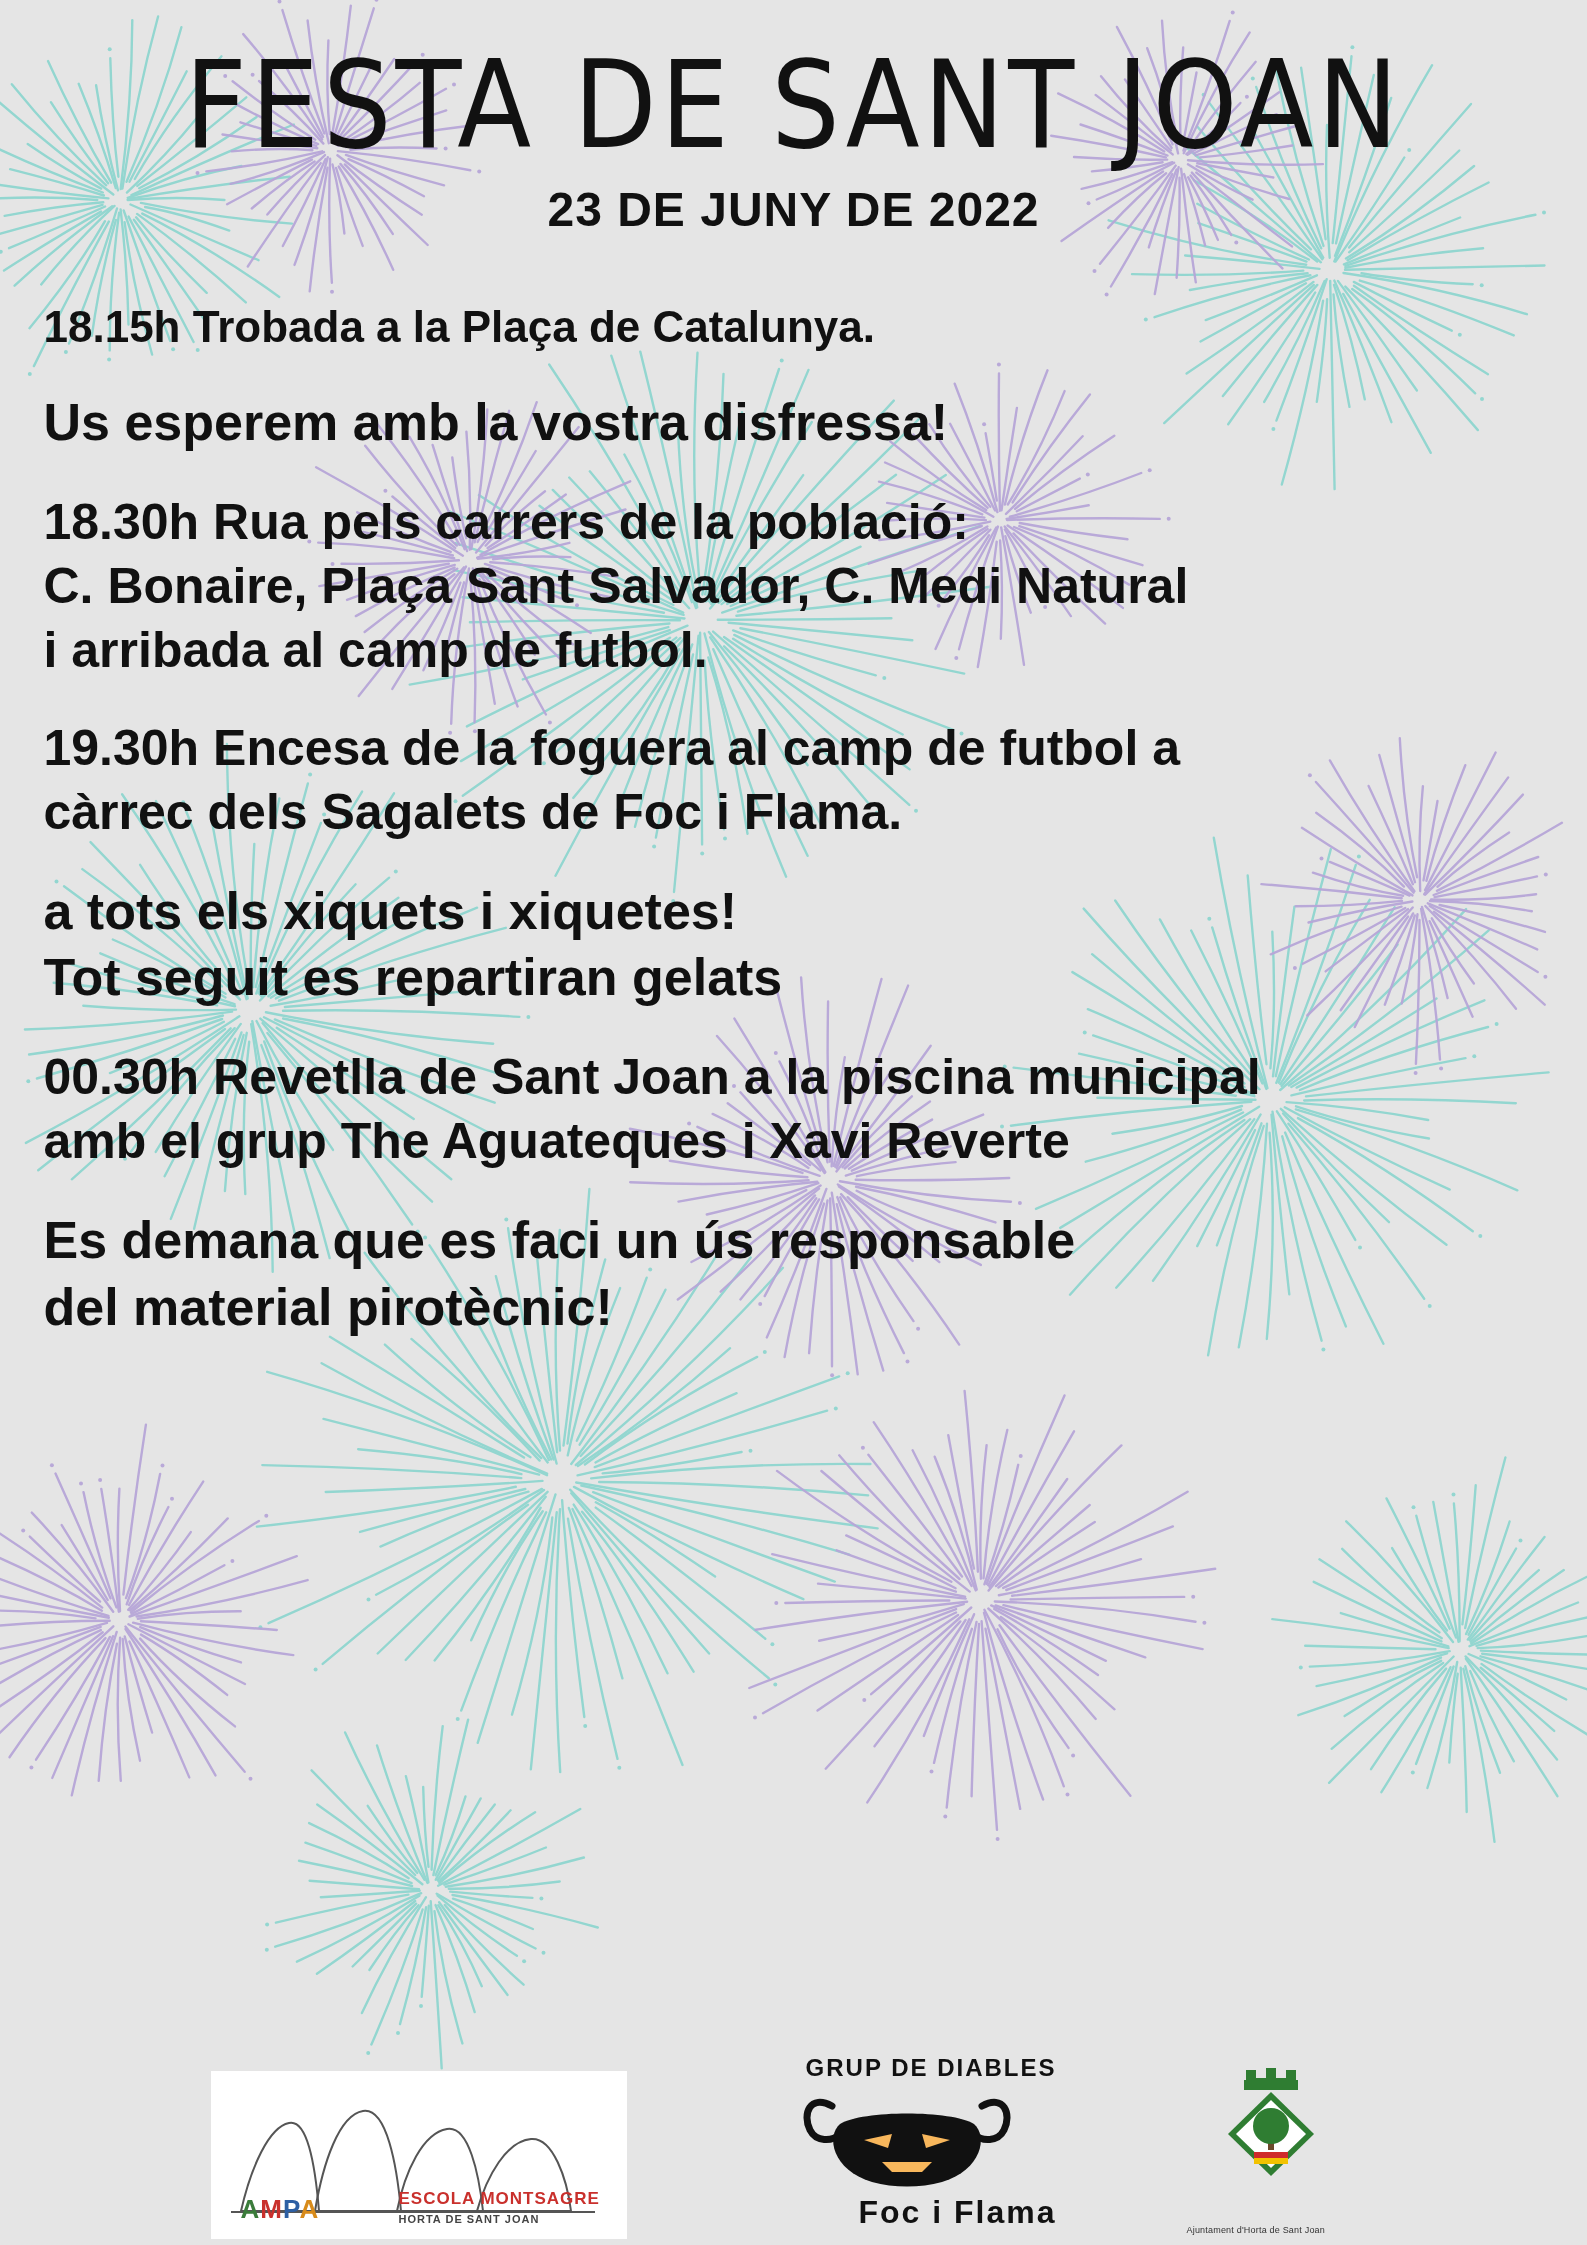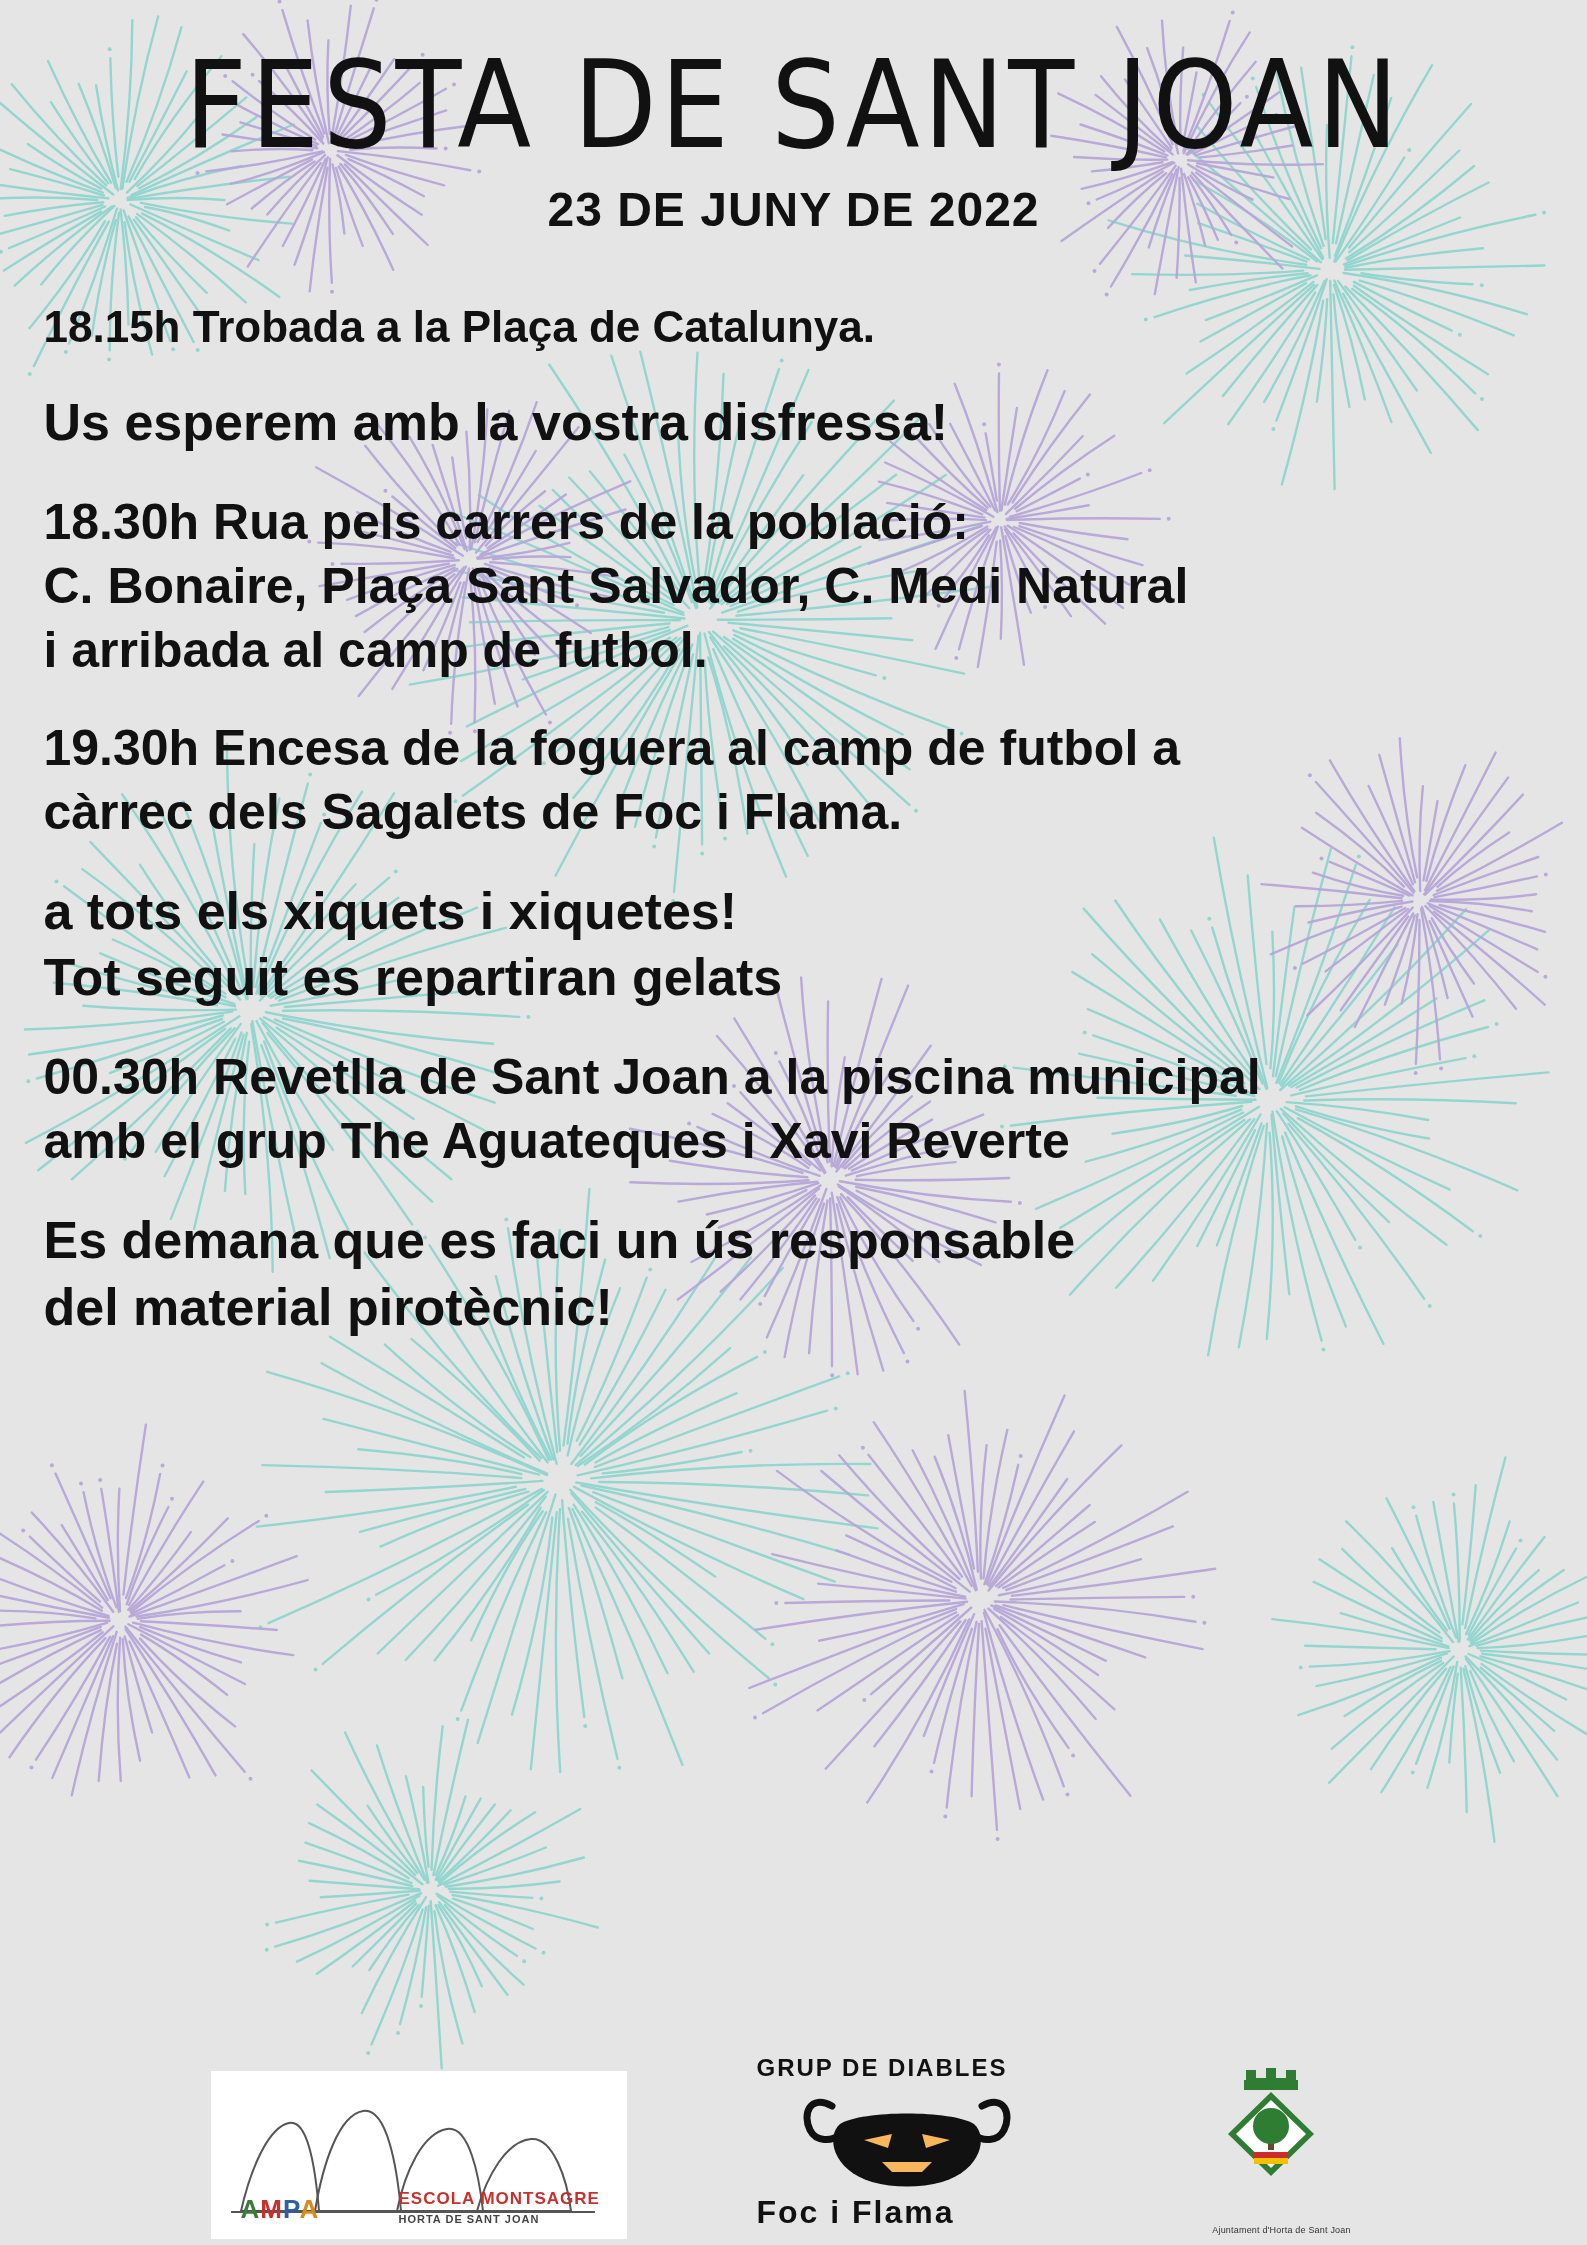--- a/index.html
+++ b/index.html
@@ -121,39 +121,39 @@
     bottom: 30px;
     font-size: 17px;
     font-weight: bold;
     color: #c9302c;
     letter-spacing: 1px;
   }
   .logo-diables {
     width: 300px;
     height: 185px;
     position: relative;
-    text-align: left;
+    text-align: right;
     color: #111;
   }
   .logo-diables .top-text {
     font-size: 24px;
     font-weight: bold;
     letter-spacing: 2px;
   }
   .logo-diables .bottom-text {
     font-size: 32px;
     font-weight: bold;
     letter-spacing: 2px;
     margin-top: 2px;
   }
   .logo-ajunt {
     width: 190px;
     height: 185px;
     position: relative;
-    text-align: center;
+    text-align: left;
   }
   .logo-ajunt .caption {
     position: absolute;
     bottom: 4px;
     left: 0;
     width: 190px;
     font-size: 9px;
     color: #333;
     letter-spacing: 0.2px;
   }

